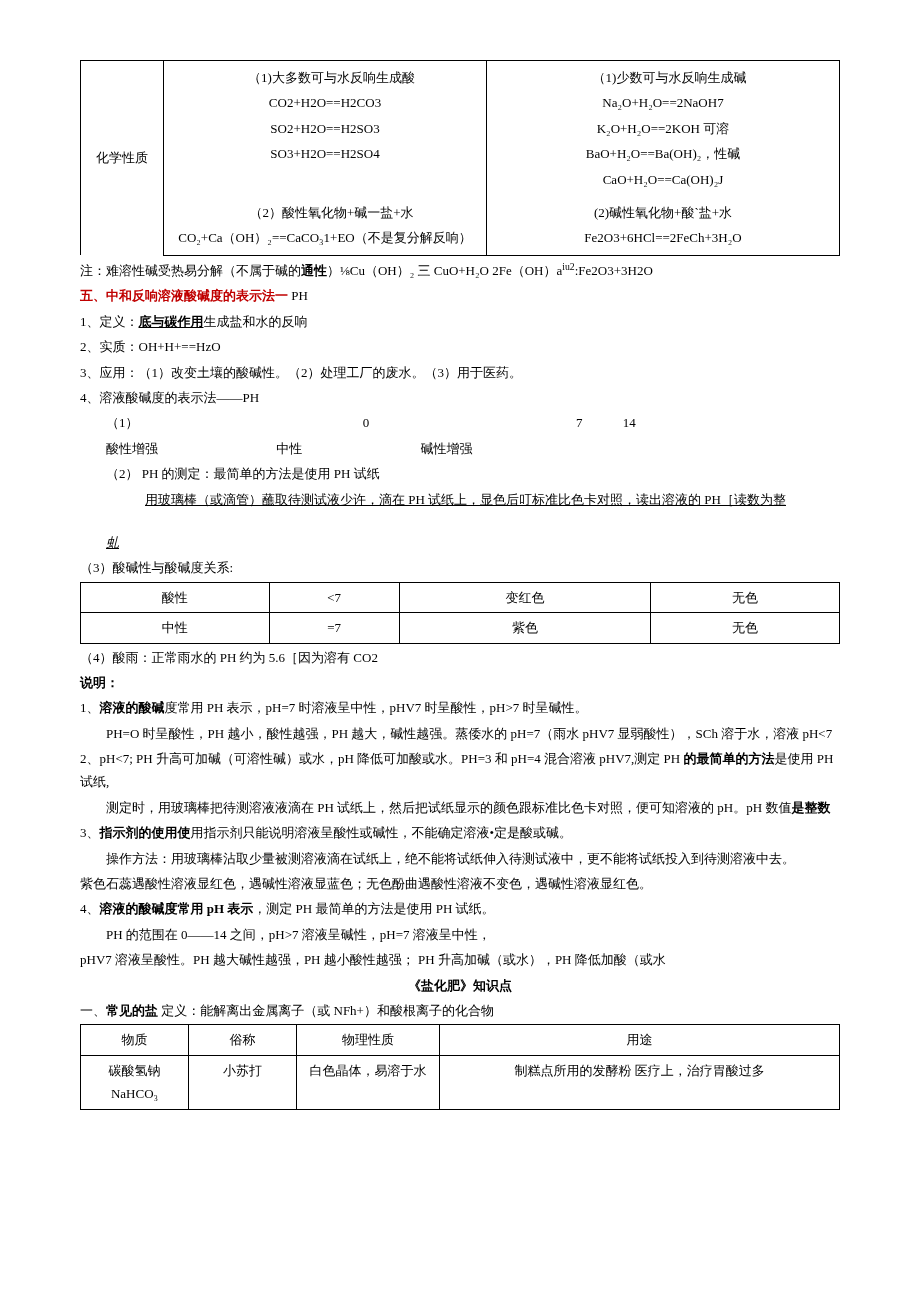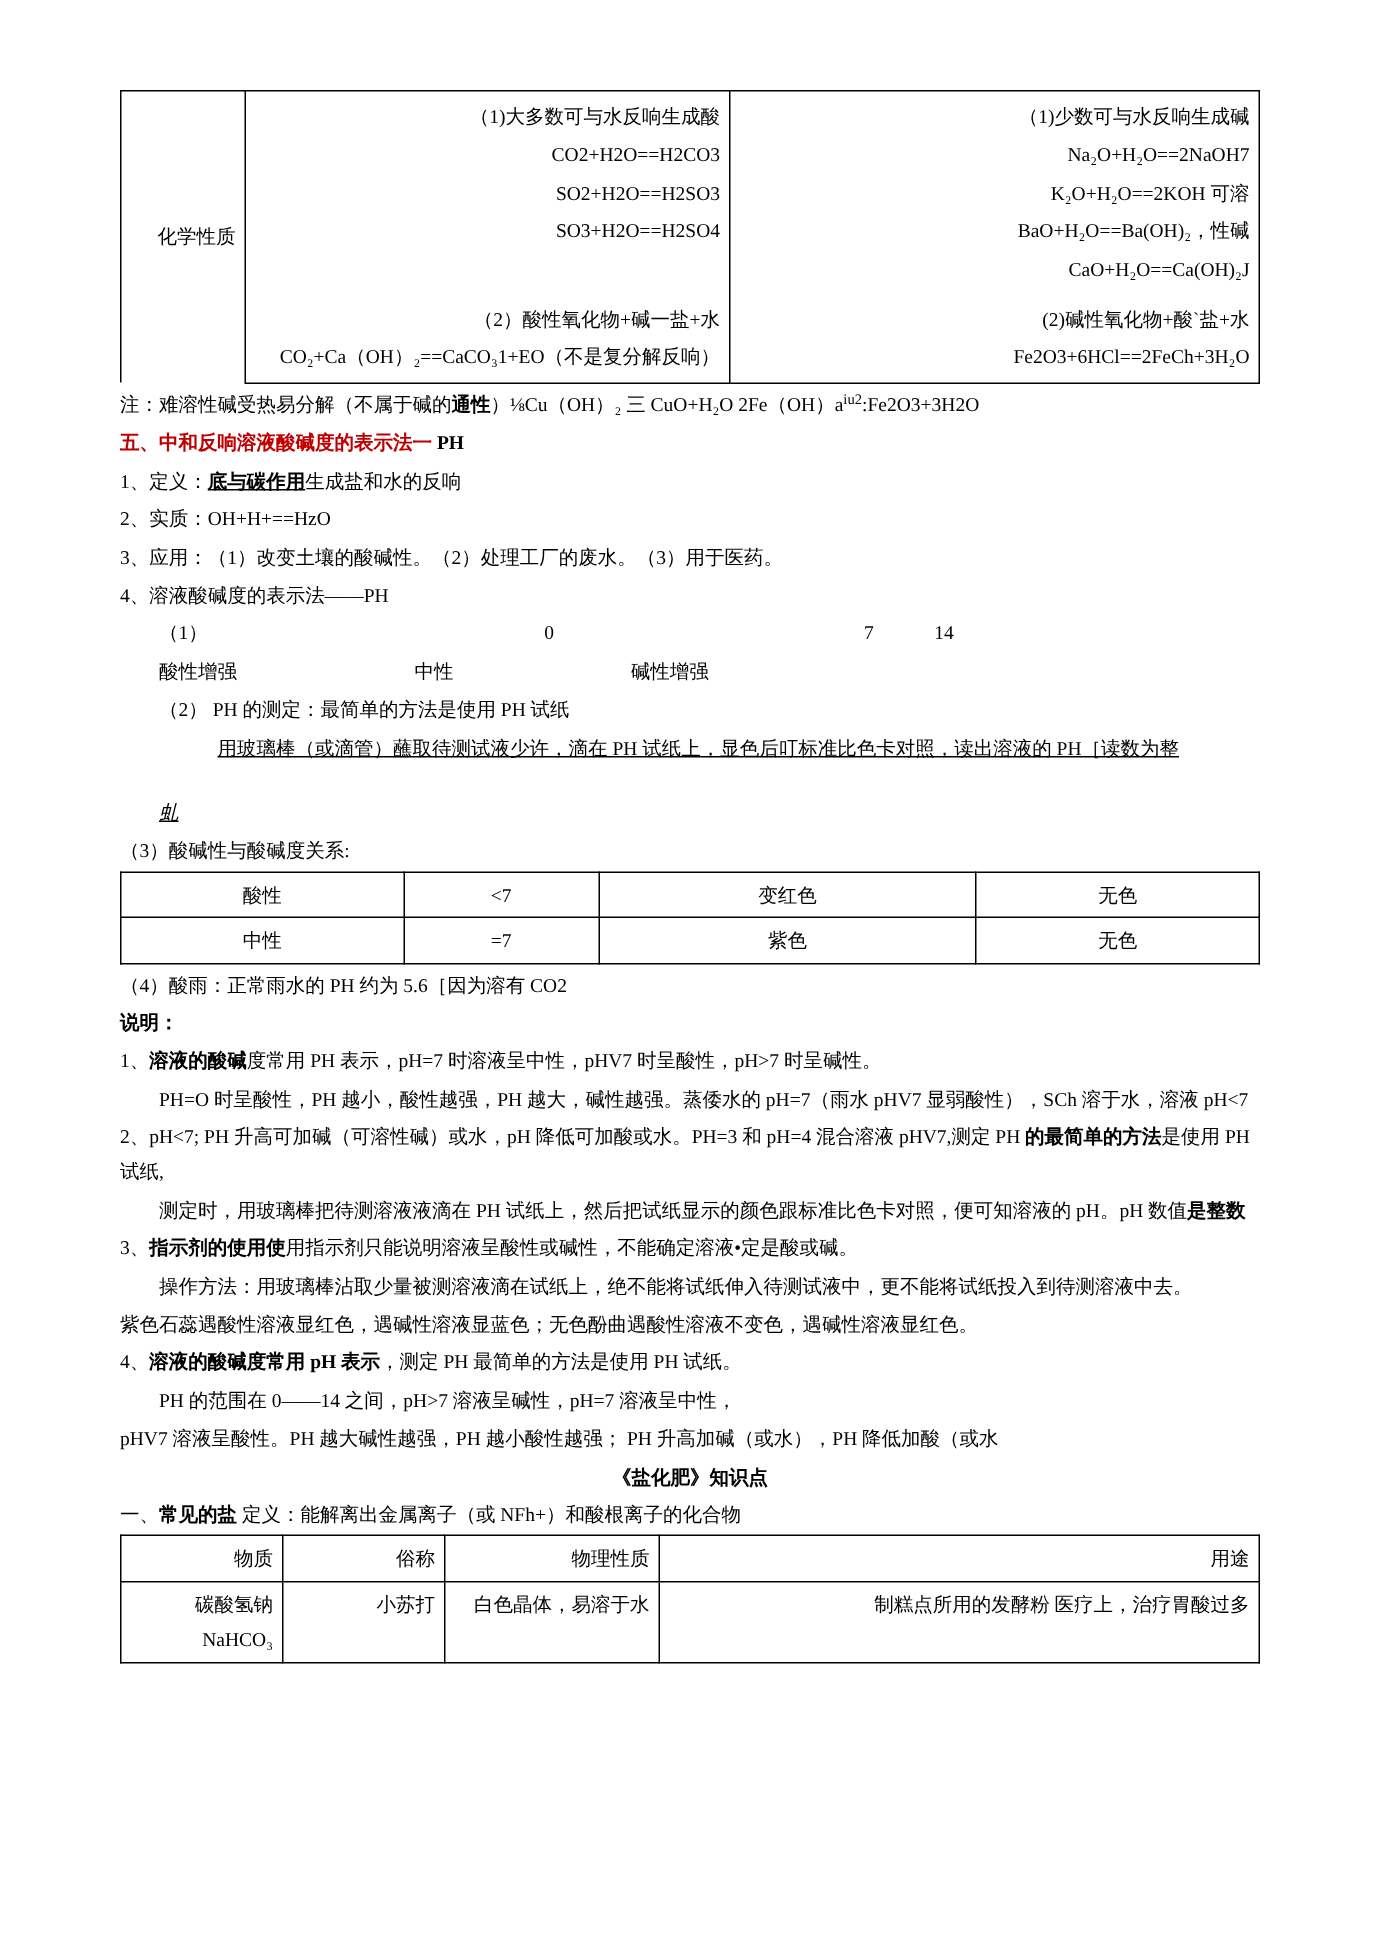--- a/index.html
+++ b/index.html
@@ -14,21 +14,21 @@
     box-sizing: border-box;
   }
   table {
     border-collapse: collapse;
     width: 100%;
     font-size: 13px;
   }
   td, th {
     border: 1px solid #000;
     padding: 3px 6px;
-    text-align: right;
+    text-align: center;
     vertical-align: top;
   }
   .section-red { color: #c00000; }
   .bold { font-weight: bold; }
   .underline { text-decoration: underline; margin-top: 20px; }
   .italic { font-style: italic; }
   .indent { text-indent: 2em; display: block; }
   .indent2 { padding-left: 2em; }
   .center { text-align: center; }
   p { margin: 2px 0; }
@@ -70,21 +70,21 @@
     </td>
   </tr>
 </tbody>
   </table>
 
 <p>
   <span>注：难溶性碱受热易分解（不属于碱的</span><span class="bold">通性</span><span>）⅛Cu（OH）₂ 三 CuO+H₂O            2Fe（OH）a</span><sup>iu2</sup><span>:Fe2O3+3H2O</span>
 </p>
 
 <p class="section-red bold">
-  <span>五、中和反响溶液酸碱度的表示法一</span><span style="color:#000;font-weight:bold"> PH</span>
+  <span>五、中和反响溶液酸碱度的表示法一</span><span style="color:#000;font-weight:normal"> PH</span>
 </p>
 
 <p>
   <span>1、定义：</span><span class="bold underline">底与碳作用</span><span>生成盐和水的反响</span>
 </p>
 <p>2、实质：OH+H+==HzO</p>
 <p>3、应用：（1）改变土壤的酸碱性。（2）处理工厂的废水。（3）用于医药。</p>
 <p>4、溶液酸碱度的表示法——PH</p>
 
 <p class="indent2">

